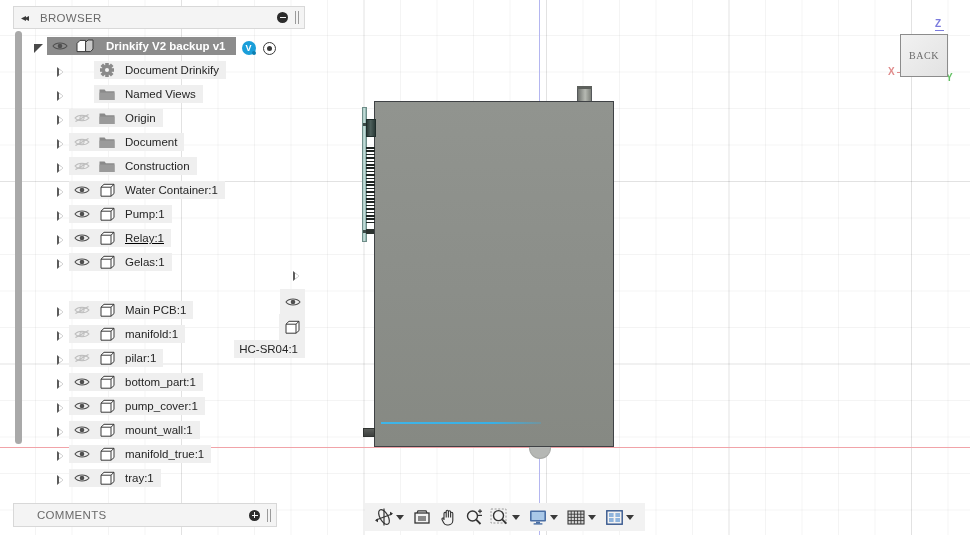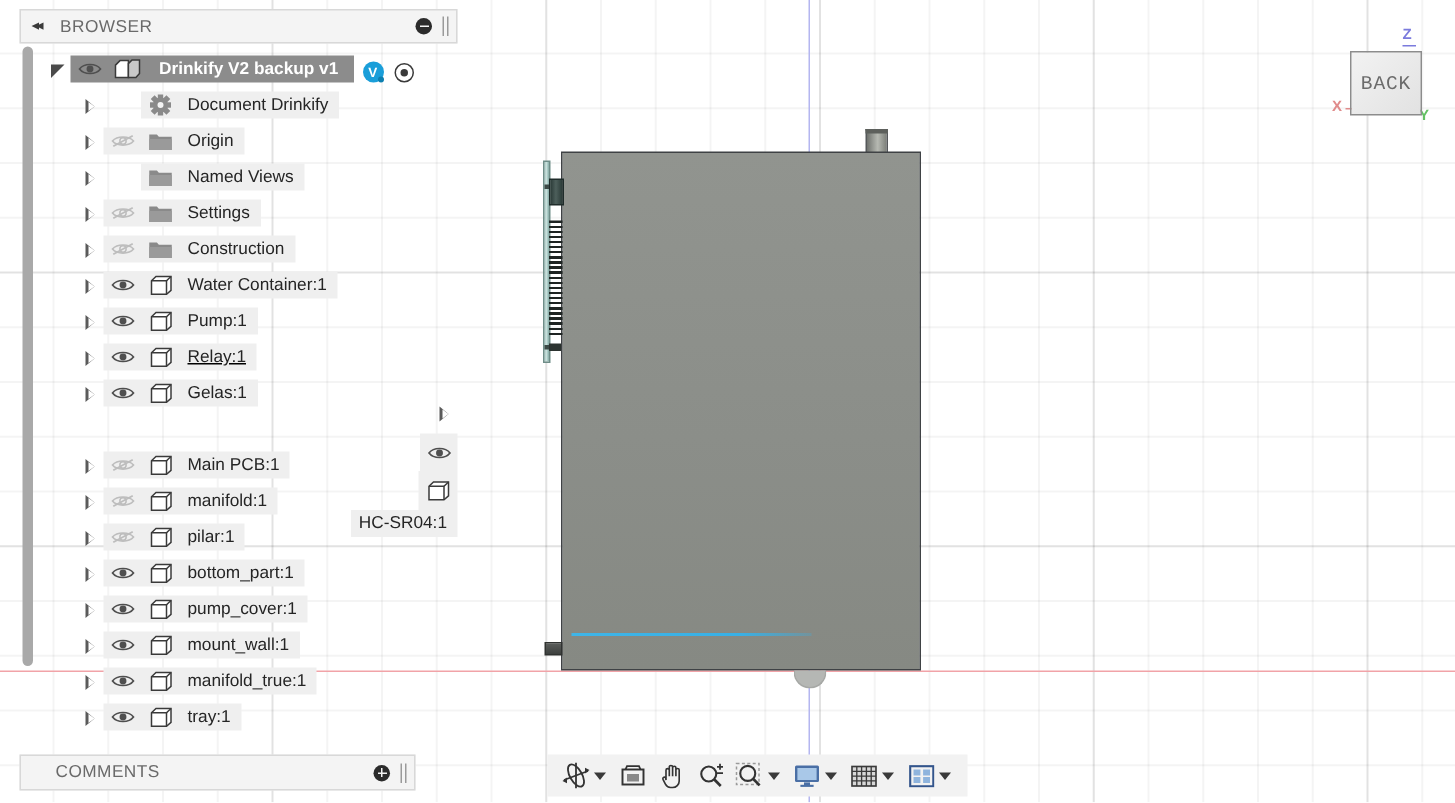--- a/index.html
+++ b/index.html
@@ -149,24 +149,24 @@
   
   #viewcube { position: absolute; left: 880px; top: 10px; width: 86px; height: 82px; }
   .vc-face {
     position: absolute;
     left: 20px; top: 24px;
     width: 48px; height: 43px;
     background: linear-gradient(135deg, #f2f2f2, #e2e2e2);
     border: 1px solid #8c8c8c;
     box-sizing: border-box;
     display: flex; align-items: center; justify-content: center;
-    font-size: 13px;
+    font-size: 10px;
     letter-spacing: 0.6px;
     color: #6b6b6b;
-    font-family: Liberation Mono, monospace;
+    font-family: Liberation Serif, serif;
   }
   .vc-axis-z { position: absolute; left: 55px; top: 8px; font-size: 10px; color: #7b7bdd; font-weight: bold; }
   .vc-axis-z::after { content:""; position:absolute; left:0; top:12px; width:9px; height:1px; background:#7b7bdd; }
   .vc-axis-x { position: absolute; left: 8px; top: 56px; font-size: 10px; color: #e08b8b; font-weight: bold; }
   .vc-axis-x::after { content:""; position:absolute; left:9px; top:6px; width:10px; height:1px; background:#e08b8b; }
   .vc-axis-y { position: absolute; left: 66px; top: 62px; font-size: 10px; color: #63c163; font-weight: bold; }
 
   
   #browser-panel {
     position: absolute;
@@ -497,62 +497,62 @@
                 <rect x="5.199999999999999" y="-0.3999999999999997" width="3.6" height="3.6" fill="#8a8a8a" transform="rotate(270 6.999999999999999 1.4000000000000004)"></rect>
                 <rect x="9.159797974644665" y="1.2402020253553332" width="3.6" height="3.6" fill="#8a8a8a" transform="rotate(315 10.959797974644665 3.0402020253553332)"></rect>
                 <circle cx="7" cy="7" r="5" fill="#8a8a8a"></circle>
                 <circle cx="7" cy="7" r="2" fill="#f4f4f4"></circle>
               </svg>
             </span>
             <span class="row-label">Document Drinkify</span>
           </div>
           <div class="tree-row" style="padding-left: 38px;">
             <span class="disc"><span class="tri-right"></span></span>
+            <span class="eye-cell plain"></span>
+            <span class="icon-cell">
+              <svg width="16" height="13" viewBox="0 0 16 13">
+                <path d="M0.5 3.5 L0.5 1.6 L5.6 1.6 L6.9 3.2 L15.5 3.2 L15.5 12 L0.5 12 Z" fill="#8a8a8a"></path>
+                <path d="M0.5 4.6 L15.5 4.6 L15.5 12 L0.5 12 Z" fill="#9a9a9a"></path>
+              </svg>
+            </span>
+            <span class="row-label">Named Views</span>
+          </div>
+          <div class="tree-row" style="padding-left: 38px;">
+            <span class="disc"><span class="tri-right"></span></span>
             <span class="eye-cell">
               <svg width="16" height="12" viewBox="0 0 16 12">
                 <path d="M1 6 C4 2.4, 12 2.4, 15 6 C12 9.6, 4 9.6, 1 6 Z" fill="none" stroke="#bdbdbd" stroke-width="1.1"></path>
                 <circle cx="8" cy="6" r="2.1" fill="none" stroke="#bdbdbd" stroke-width="1"></circle>
                 <line x1="1.5" y1="9.5" x2="14.5" y2="2.5" stroke="#bdbdbd" stroke-width="1.2"></line>
               </svg>
             </span>
             <span class="icon-cell">
               <svg width="16" height="13" viewBox="0 0 16 13">
                 <path d="M0.5 3.5 L0.5 1.6 L5.6 1.6 L6.9 3.2 L15.5 3.2 L15.5 12 L0.5 12 Z" fill="#8a8a8a"></path>
                 <path d="M0.5 4.6 L15.5 4.6 L15.5 12 L0.5 12 Z" fill="#9a9a9a"></path>
               </svg>
             </span>
             <span class="row-label">Origin</span>
           </div>
           <div class="tree-row" style="padding-left: 38px;">
             <span class="disc"><span class="tri-right"></span></span>
-            <span class="eye-cell plain"></span>
+            <span class="eye-cell">
+              <svg width="16" height="12" viewBox="0 0 16 12">
+                <path d="M1 6 C4 2.4, 12 2.4, 15 6 C12 9.6, 4 9.6, 1 6 Z" fill="none" stroke="#bdbdbd" stroke-width="1.1"></path>
+                <circle cx="8" cy="6" r="2.1" fill="none" stroke="#bdbdbd" stroke-width="1"></circle>
+                <line x1="1.5" y1="9.5" x2="14.5" y2="2.5" stroke="#bdbdbd" stroke-width="1.2"></line>
+              </svg>
+            </span>
             <span class="icon-cell">
               <svg width="16" height="13" viewBox="0 0 16 13">
                 <path d="M0.5 3.5 L0.5 1.6 L5.6 1.6 L6.9 3.2 L15.5 3.2 L15.5 12 L0.5 12 Z" fill="#8a8a8a"></path>
                 <path d="M0.5 4.6 L15.5 4.6 L15.5 12 L0.5 12 Z" fill="#9a9a9a"></path>
               </svg>
             </span>
-            <span class="row-label">Named Views</span>
-          </div>
-          <div class="tree-row" style="padding-left: 38px;">
-            <span class="disc"><span class="tri-right"></span></span>
-            <span class="eye-cell">
-              <svg width="16" height="12" viewBox="0 0 16 12">
-                <path d="M1 6 C4 2.4, 12 2.4, 15 6 C12 9.6, 4 9.6, 1 6 Z" fill="none" stroke="#bdbdbd" stroke-width="1.1"></path>
-                <circle cx="8" cy="6" r="2.1" fill="none" stroke="#bdbdbd" stroke-width="1"></circle>
-                <line x1="1.5" y1="9.5" x2="14.5" y2="2.5" stroke="#bdbdbd" stroke-width="1.2"></line>
-              </svg>
-            </span>
-            <span class="icon-cell">
-              <svg width="16" height="13" viewBox="0 0 16 13">
-                <path d="M0.5 3.5 L0.5 1.6 L5.6 1.6 L6.9 3.2 L15.5 3.2 L15.5 12 L0.5 12 Z" fill="#8a8a8a"></path>
-                <path d="M0.5 4.6 L15.5 4.6 L15.5 12 L0.5 12 Z" fill="#9a9a9a"></path>
-              </svg>
-            </span>
-            <span class="row-label">Settings</span>
+            <span class="row-label">Document</span>
           </div>
           <div class="tree-row" style="padding-left: 38px;">
             <span class="disc"><span class="tri-right"></span></span>
             <span class="eye-cell">
               <svg width="16" height="12" viewBox="0 0 16 12">
                 <path d="M1 6 C4 2.4, 12 2.4, 15 6 C12 9.6, 4 9.6, 1 6 Z" fill="none" stroke="#bdbdbd" stroke-width="1.1"></path>
                 <circle cx="8" cy="6" r="2.1" fill="none" stroke="#bdbdbd" stroke-width="1"></circle>
                 <line x1="1.5" y1="9.5" x2="14.5" y2="2.5" stroke="#bdbdbd" stroke-width="1.2"></line>
               </svg>
             </span>

